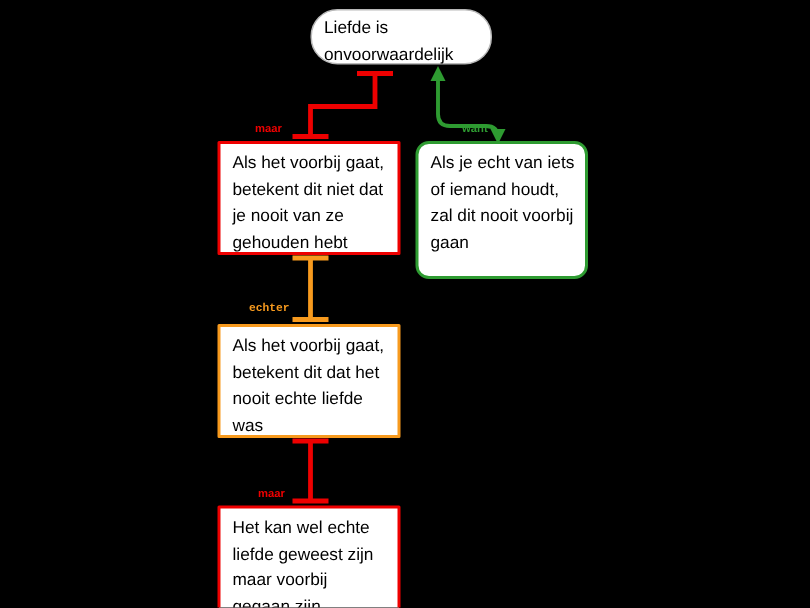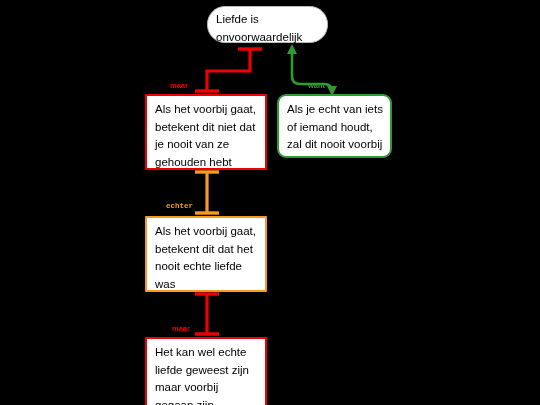--- a/index.html
+++ b/index.html
@@ -49,21 +49,21 @@
     top: 94px;
     width: 122px;
     height: 76px;
     border: 2px solid #ee0000;
     border-radius: 1px;
   }
   .node-right {
     left: 277px;
     top: 94px;
     width: 115px;
-    height: 64px;
+    height: 92px;
     border: 2px solid #2e9b31;
     border-radius: 9px;
   }
   .node-mid {
     left: 145px;
     top: 216px;
     width: 122px;
     height: 76px;
     border: 2px solid #f79a1e;
     border-radius: 1px;

